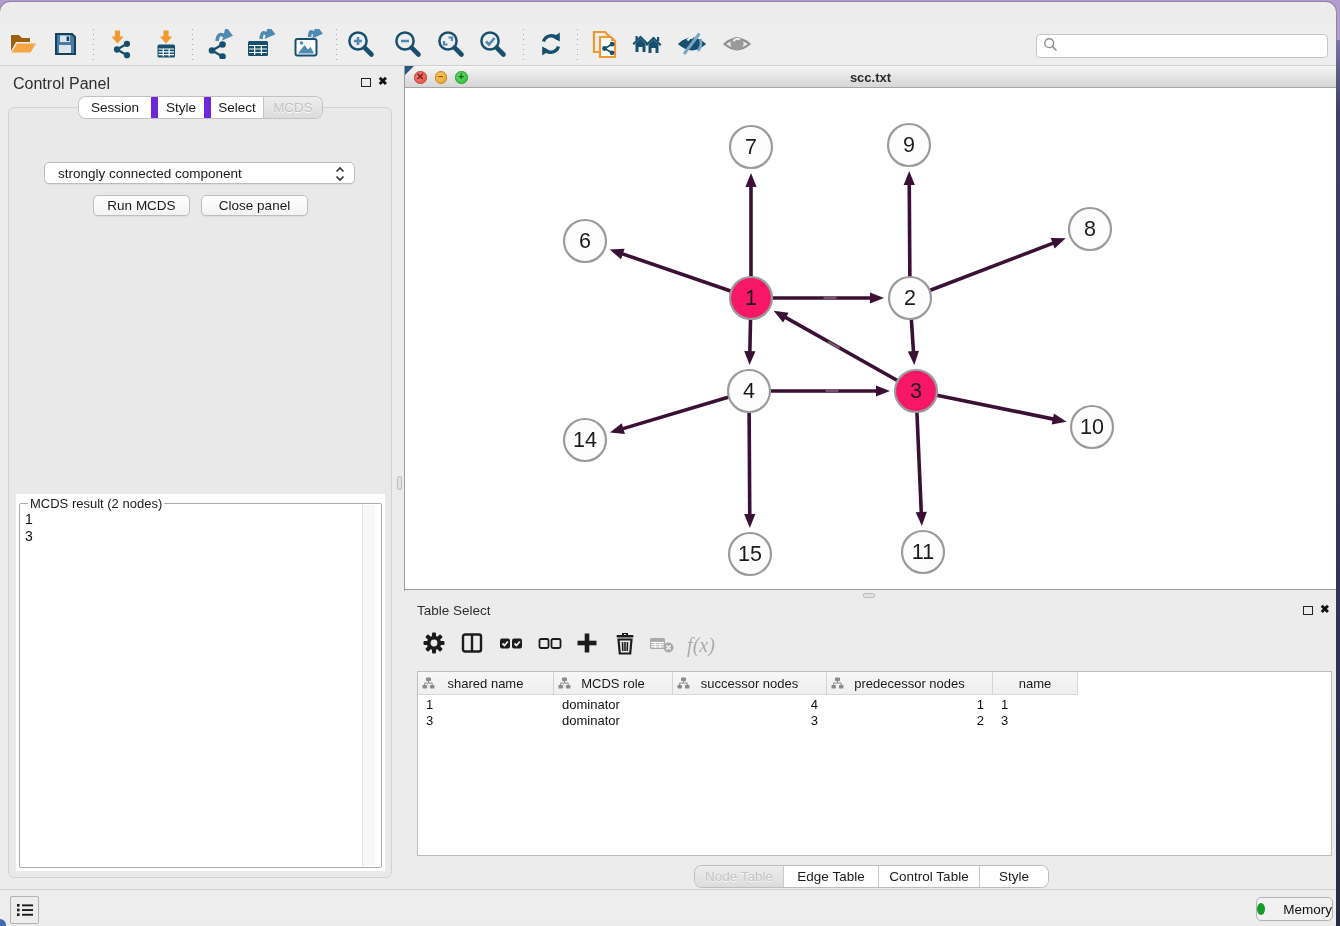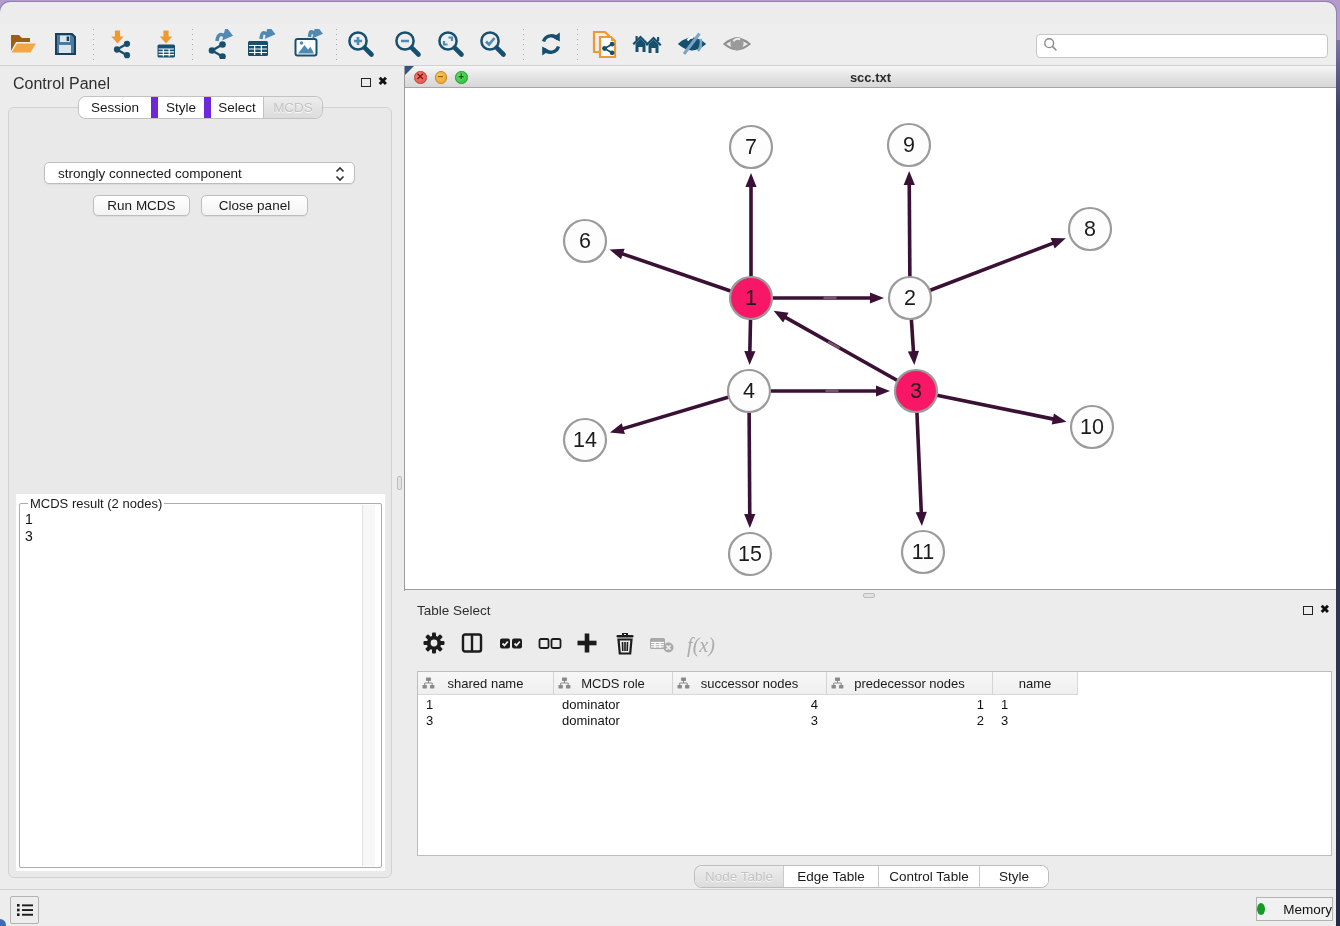--- a/index.html
+++ b/index.html
@@ -109,21 +109,21 @@
   .tp-tab { height:21px; display:flex; align-items:center; justify-content:center;
     font-size:13.5px; color:#1a1a1a; background:#fff; border-left:1px solid #cacaca; }
   .tp-tab:first-child { border-left:none; }
   .tp-tab.disabled { background:linear-gradient(#ededed,#dcdcdc); color:#c3c3c3;
     text-shadow:0 1px 0 #fafafa; }
 
   
   #statusbar { left:0; top:887px; width:1336px; height:35px; background:#ededed; border-top:1px solid #d0d0d0; }
   #sb-list-btn { left:10px; top:6px; width:29px; height:28px; border:1px solid #b3b3b3; border-radius:2px;
     display:flex; align-items:center; justify-content:center; background:#ededed; }
-  #sb-memory { left:1256px; top:7px; width:77px; height:24px; border:1px solid #b3b3b3; border-radius:0;
+  #sb-memory { left:1256px; top:7px; width:77px; height:24px; border:1px solid #b3b3b3; border-radius:5px;
     background:#f1f1f1; display:flex; align-items:center; justify-content:center; gap:18px;
     font-size:13.5px; color:#111; }
   #sb-memory .dot { width:12px; height:12px; border-radius:50%; background:#169a28; }
 </style>
 </head>
 <body>
 
 <div id="right-strip" class="abs"></div>
 <div id="bottomleft-mark" class="abs"></div>
 

